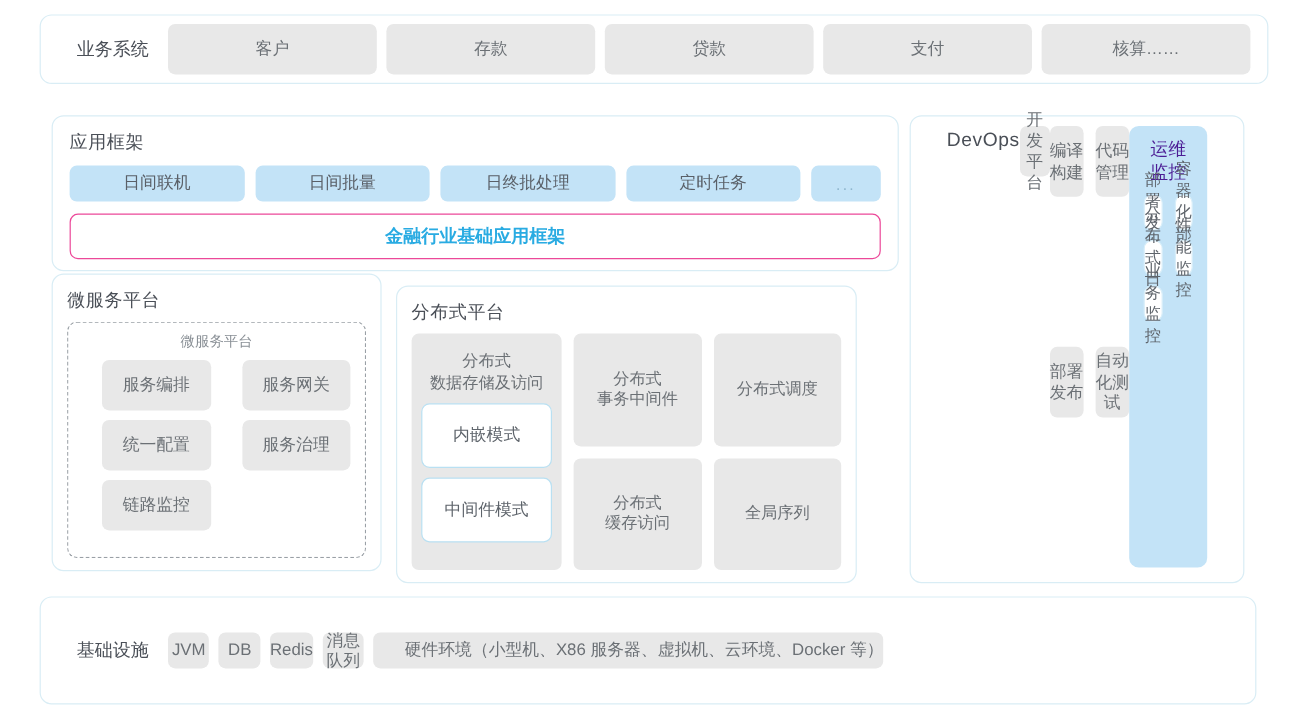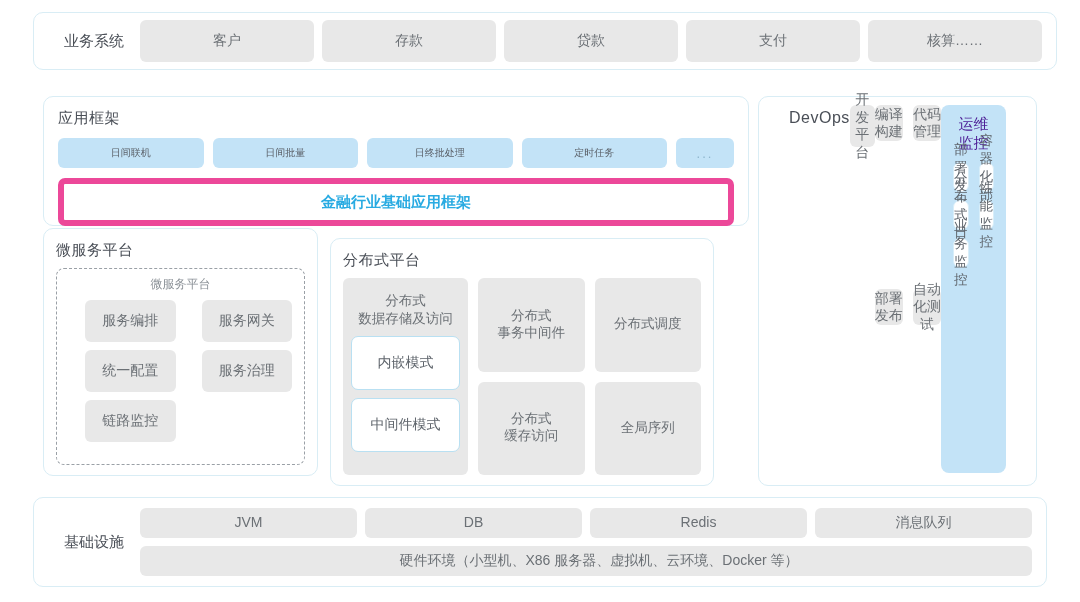--- a/index.html
+++ b/index.html
@@ -38,21 +38,21 @@
     line-height:1.25;
   }
   .chip.sm{font-size:13.5px;}
 
   
   .bchip{
     background:#c3e3f7;
     border-radius:6px;
     display:flex;align-items:center;justify-content:center;
     text-align:center;
-    font-size:10px;
+    font-size:14px;
     color:#5a6068;
     box-sizing:border-box;
   }
 
   
   .wpill{
     background:#ffffff;
     border:1px solid #b9e0f2;
     border-radius:7px;
     display:flex;align-items:center;justify-content:center;
@@ -79,21 +79,21 @@
   #panel-appframe{
     position:absolute;left:43px;top:96px;width:706px;height:130px;
     padding:10px 14px 12px;
   }
   #panel-appframe .panel-title{margin:2px 0 10px;}
   #appframe-chips{display:flex;gap:9px;margin-bottom:10px;}
   #appframe-chips .bchip{height:30px;}
   #appframe-chips .bchip.f1{flex:1;}
   #appframe-chips .bchip.dots{width:58px;flex:0 0 58px;font-size:13px;color:#8fb6cd;letter-spacing:2px;}
   #appframe-base{
-    height:36px;border:6px solid #ec4899;border-radius:7px;background:#fff;
+    height:36px;border:1px solid #ec4899;border-radius:7px;background:#fff;
     display:flex;align-items:center;justify-content:center;
     color:#29abe2;font-size:15px;font-weight:bold;
   }
 
   
   #panel-micro{
     position:absolute;left:43px;top:228px;width:275px;height:248px;
     padding:8px 12px 12px;
   }
   #panel-micro .panel-title{margin:4px 0 8px;}
@@ -130,41 +130,41 @@
 
   
   #panel-devops{
     position:absolute;left:758px;top:96px;width:279px;height:390px;
     padding:8px 30px 12px;
     display:flex;flex-direction:row;
   }
   #panel-devops .panel-title{margin:4px 0 10px;font-size:16px;}
   #devops-platform{height:42px;margin-bottom:10px;}
   #devops-grid{display:grid;grid-template-columns:1fr 1fr;gap:10px;margin-bottom:10px;}
-  #devops-grid .chip{height:36px;}
+  #devops-grid .chip{height:59px;}
   #panel-ops{
     background:#c3e3f7;border-radius:8px;padding:7px 12px 12px;
     flex:1;box-sizing:border-box;
   }
   #ops-title{
     text-align:center;font-size:15px;color:#4c1d95;margin:3px 0 9px;
   }
   #ops-grid{display:grid;grid-template-columns:1fr 1fr;gap:8px 10px;}
   #ops-grid .wpill{height:30px;border-color:#d8eef9;font-size:13.5px;}
 
   
   #row-infra{
     position:absolute;left:33px;top:497px;width:1014px;height:90px;
     display:flex;align-items:center;padding:0 14px;
   }
   #row-infra .rowlabel{
     width:92px;flex:0 0 92px;text-align:center;
     font-size:15px;color:#4a4f57;
   }
-  #infra-right{flex:1;display:flex;flex-direction:column;gap:8px;}
+  #infra-right{flex:1;display:flex;flex-direction:row;gap:8px;}
   #infra-top{display:flex;gap:8px;}
   #infra-top .chip{flex:1;height:30px;}
   #infra-hw{height:30px;padding-left:26px;}
 </style>
 </head>
 <body>
 
 <div class="page">
 
   <div class="panel" id="row-business">

